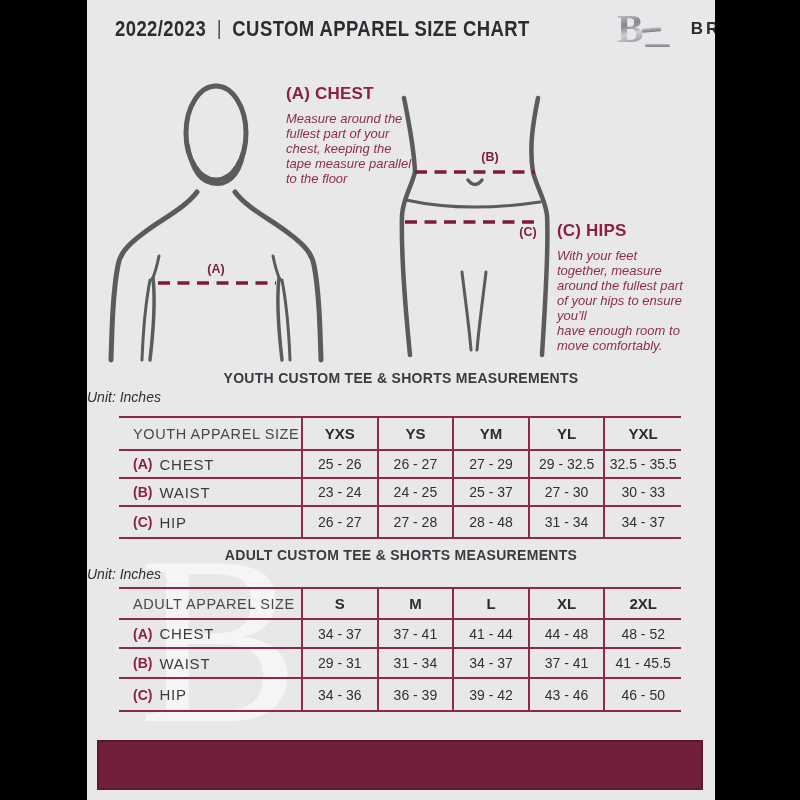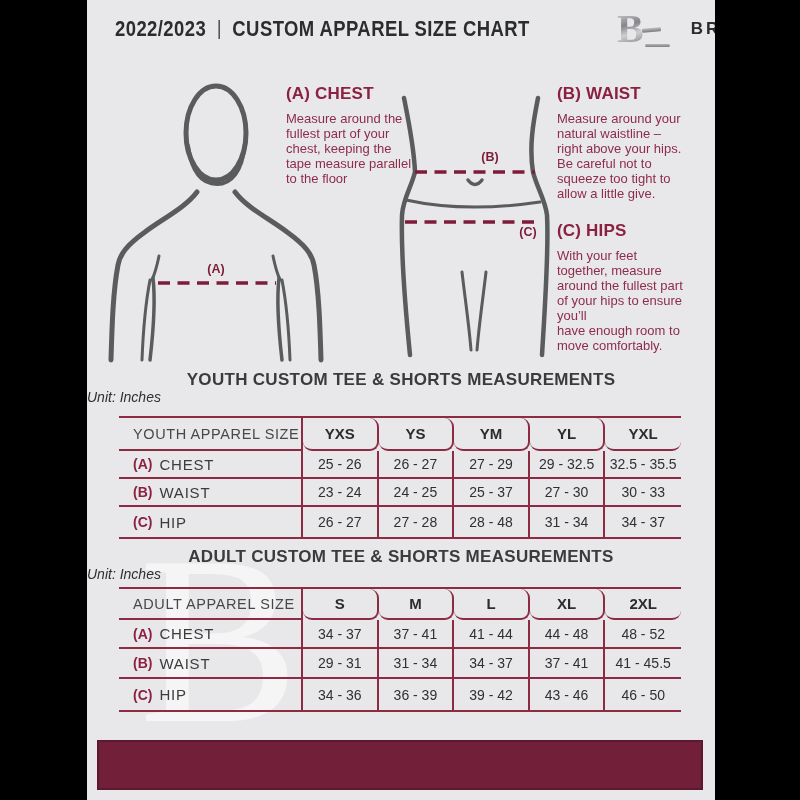--- a/index.html
+++ b/index.html
@@ -18,61 +18,61 @@
           -webkit-background-clip:text;background-clip:text;color:transparent;}
   .logo-dash{position:absolute;left:-2px;top:21px;width:19px;height:4px;border-radius:1px;
              background:linear-gradient(180deg,#bdbdc0,#7a7a7e);transform:rotate(-5deg);}
   .logo-base{position:absolute;left:1px;bottom:4px;width:25px;height:3.5px;border-radius:2px;
              background:linear-gradient(180deg,#b5b5b8,#808084);}
   .brand{margin-left:12px;font-size:17px;font-weight:700;letter-spacing:3.2px;color:#2b2c2e;}
 
   
   .instr{position:absolute;width:172px;}
   .instr-h{font-size:17px;font-weight:700;color:#8c2040;letter-spacing:0.2px;margin-bottom:7px;}
-  .ln{display:block;font-size:13px;font-weight:500;color:#8e2c4a;line-height:15px;}
+  .ln{display:block;font-size:13px;font-style:italic;font-weight:500;color:#8e2c4a;line-height:15px;}
   #instr-chest{left:171px;top:84px;margin-left:28px;}
   #instr-waist{left:470px;top:84px;}
   #instr-hips{left:470px;top:221px;}
 
   
   .fig{position:absolute;}
   #fig-upper{left:18px;top:82px;}
   #fig-lower{left:305px;top:85px;}
   .fig path,.fig ellipse{fill:none;stroke:#5a5b5d;stroke-linecap:round;}
   .dash{stroke:#7d1c38 !important;stroke-width:3.4 !important;stroke-dasharray:12 7.5;stroke-linecap:butt !important;}
   .fig-label{position:absolute;width:40px;text-align:center;font-size:12.5px;font-weight:700;color:#7d1c38;}
   #lblA{left:109px;top:262px;}
   #lblB{left:383px;top:150px;}
   #lblC{left:421px;top:225px;}
 
   
   .watermark{position:absolute;left:52px;top:520px;font-family:"Liberation Serif",serif;
              font-size:240px;line-height:240px;color:rgba(255,255,255,0.55);}
 
   
-  .sec-title{position:absolute;left:0;width:628px;text-align:center;font-size:17px;font-weight:700;
+  .sec-title{position:absolute;left:0;width:628px;text-align:center;font-size:14px;font-weight:700;
              color:#3a3b3d;letter-spacing:0.3px;}
   .sec-unit{position:absolute;left:0;width:628px;text-align:left;font-size:14px;font-style:italic;
             font-weight:500;color:#2e2f31;}
   #youth-title{top:370px;} #youth-unit{top:389px;}
   #adult-title{top:547px;} #adult-unit{top:566px;}
 
   
   .size-table{position:absolute;left:32px;width:562px;display:grid;
               grid-template-columns:184px repeat(5,1fr);
               border-top:2px solid #8d2b45;border-bottom:2px solid #8d2b45;}
   #youth-table{top:416px;grid-template-rows:33px 28px 28px 30px;}
   #adult-table{top:587px;grid-template-rows:31px 29px 30px 31px;}
   .st-cell{border-right:2px solid #8d2b45;border-bottom:2px solid #8d2b45;
            display:flex;align-items:center;justify-content:center;box-sizing:border-box;}
   .st-cell:nth-child(6n){border-right:none;}
   .st-cell:nth-last-child(-n+6){border-bottom:none;}
   .st-first{justify-content:flex-start;padding-left:14px;}
   .st-head-first{font-size:14.5px;color:#47484a;letter-spacing:0.6px;font-weight:400;}
-  .st-size{font-size:15px;font-weight:700;color:#2b2c2e;border-radius:9px;}
+  .st-size{font-size:15px;font-weight:700;color:#2b2c2e;}
   .st-val{font-size:14px;color:#2f3032;}
   .pfx{font-weight:700;color:#8c2040;font-size:14px;margin-right:7px;}
   .lbl{font-size:15px;color:#3a3b3d;letter-spacing:0.8px;}
 
   
   .footer-bar{position:absolute;left:10px;top:740px;width:606px;height:50px;background:#72203a;
               border:2px solid #5c182e;box-sizing:border-box;}
 </style>
 </head>
 <body>
@@ -126,31 +126,20 @@
     <div class="instr-h">(A) CHEST</div>
     <div>
       <span class="ln">Measure around the</span>
       <span class="ln">fullest part of your</span>
       <span class="ln">chest, keeping the</span>
       <span class="ln">tape measure parallel</span>
       <span class="ln">to the floor</span>
     </div>
   </div>
 
-  <div id="instr-waist" class="instr">
-    <div class="instr-h">(B) WAIST</div>
-    <div>
-      <span class="ln">Measure around your</span>
-      <span class="ln">natural waistline –</span>
-      <span class="ln">right above your hips.</span>
-      <span class="ln">Be careful not to</span>
-      <span class="ln">squeeze too tight to</span>
-      <span class="ln">allow a little give.</span>
-    </div>
-  </div>
 
   <div id="instr-hips" class="instr">
     <div class="instr-h">(C) HIPS</div>
     <div>
       <span class="ln">With your feet</span>
       <span class="ln">together, measure</span>
       <span class="ln">around the fullest part</span>
       <span class="ln">of your hips to ensure</span>
       <span class="ln">you’ll</span>
       <span class="ln">have enough room to</span>

